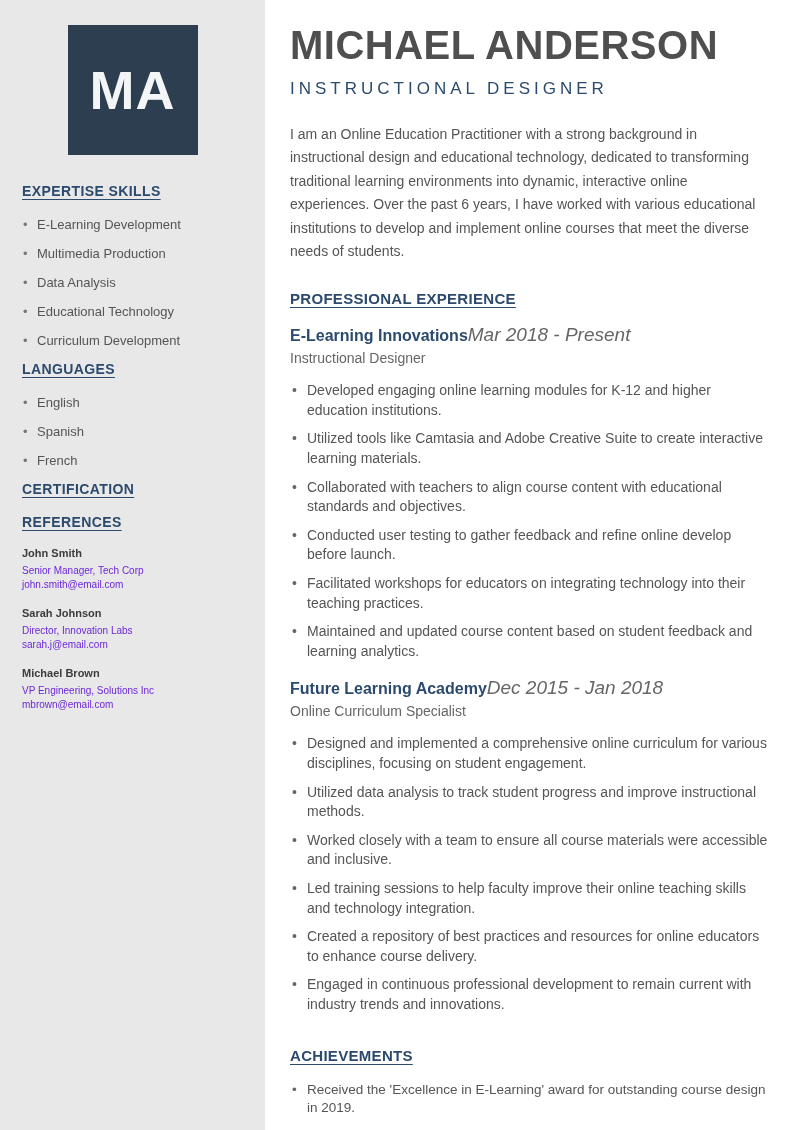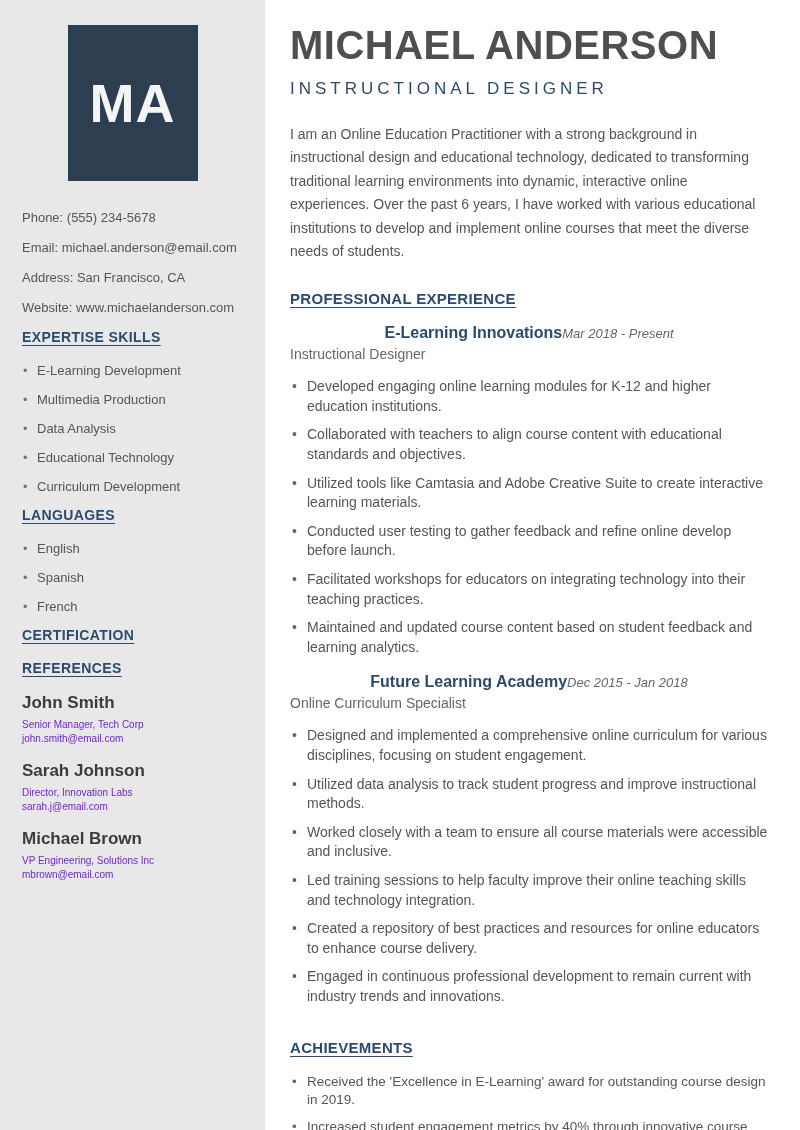--- a/index.html
+++ b/index.html
@@ -14,21 +14,21 @@
   .page { display: flex; width: 800px; min-height: 1130px; }
 
   
   .sidebar {
     width: 265px;
     flex-shrink: 0;
     background: #e8e8e8;
     padding: 25px 22px 30px 22px;
   }
   .avatar {
-    width: 130px; height: 156px;
+    width: 130px; height: 130px;
     background: #2c3e50;
     margin: 0 auto 28px auto;
     display: flex; align-items: center; justify-content: center;
   }
   .avatar-initials {
     color: #f4f5f6;
     font-size: 54px;
     font-weight: bold;
     letter-spacing: 1px;
   }
@@ -57,21 +57,21 @@
     padding-left: 15px;
     margin-bottom: 10.5px;
   }
   ul.side-list li::before {
     content: "•";
     position: absolute; left: 1px; top: 0;
     color: #777777;
   }
   .ref-entry { margin-bottom: 15px; }
   .ref-name {
-    font-size: 17px; font-weight: bold; color: #3c3c3c;
+    font-size: 11px; font-weight: bold; color: #3c3c3c;
     margin-bottom: 5px;
   }
   .ref-detail {
     font-size: 10px; color: #6d28d9; line-height: 1.4;
   }
 
   
   .main {
     flex: 1;
     padding: 24px 32px 30px 25px;
@@ -100,27 +100,27 @@
     font-size: 15px;
     font-weight: bold;
     color: #2b4a6d;
     text-decoration: underline;
     text-underline-offset: 3px;
     letter-spacing: 0.3px;
     margin: 0 0 17px 0;
   }
   .job { margin-bottom: 16px; }
   .job-header {
-    display: flex; justify-content: center; align-items: baseline;
+    display: flex; justify-content: flex-start; align-items: baseline;
   }
   .job-company {
     font-size: 16px; font-weight: bold; color: #2b4a6d;
   }
   .job-dates {
-    font-size: 13px; font-style: italic; color: #666666;
+    font-size: 19px; font-style: italic; color: #666666;
   }
   .job-role {
     font-size: 14px; color: #666666; margin: 4px 0 15px 0;
   }
   ul.bullets { list-style: none; margin: 0; padding: 0; }
   ul.bullets li {
     position: relative;
     font-size: 14px;
     color: #555555;
     line-height: 1.4;
@@ -139,26 +139,20 @@
 <body>
 
 <div class="page">
 
   <aside class="sidebar">
 
     <div class="avatar">
       <span class="avatar-initials">MA</span>
     </div>
 
-    <div class="contact-block">
-      <div class="contact-line">Phone: (555) 234-5678</div>
-      <div class="contact-line">Email: michael.anderson@email.com</div>
-      <div class="contact-line">Address: San Francisco, CA</div>
-      <div class="contact-line">Website: www.michaelanderson.com</div>
-    </div>
 
     <section class="side-section">
       <h3 class="side-heading">EXPERTISE SKILLS</h3>
       <ul class="side-list">
         <li>E-Learning Development</li>
         <li>Multimedia Production</li>
         <li>Data Analysis</li>
         <li>Educational Technology</li>
         <li>Curriculum Development</li>
       </ul>
@@ -211,22 +205,22 @@
       <h2 class="section-heading">PROFESSIONAL EXPERIENCE</h2>
 
       <div class="job">
         <div class="job-header">
           <span class="job-company">E-Learning Innovations</span>
           <span class="job-dates">Mar 2018 - Present</span>
         </div>
         <div class="job-role">Instructional Designer</div>
         <ul class="bullets">
           <li>Developed engaging online learning modules for K-12 and higher education institutions.</li>
+          <li>Utilized tools like Camtasia and Adobe Creative Suite to create interactive learning materials.</li>
           <li>Collaborated with teachers to align course content with educational standards and objectives.</li>
-          <li>Utilized tools like Camtasia and Adobe Creative Suite to create interactive learning materials.</li>
           <li>Conducted user testing to gather feedback and refine online develop before launch.</li>
           <li>Facilitated workshops for educators on integrating technology into their teaching practices.</li>
           <li>Maintained and updated course content based on student feedback and learning analytics.</li>
         </ul>
       </div>
 
       <div class="job">
         <div class="job-header">
           <span class="job-company">Future Learning Academy</span>
           <span class="job-dates">Dec 2015 - Jan 2018</span>

